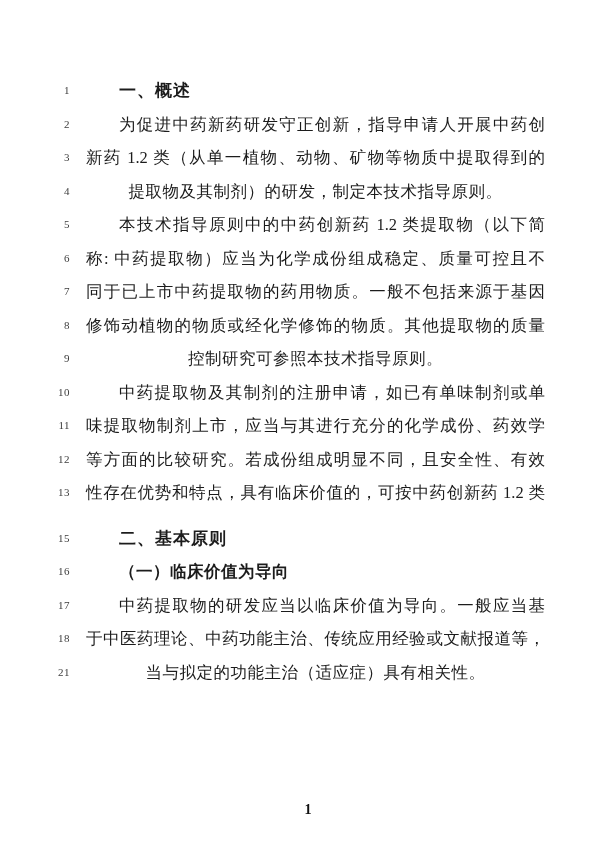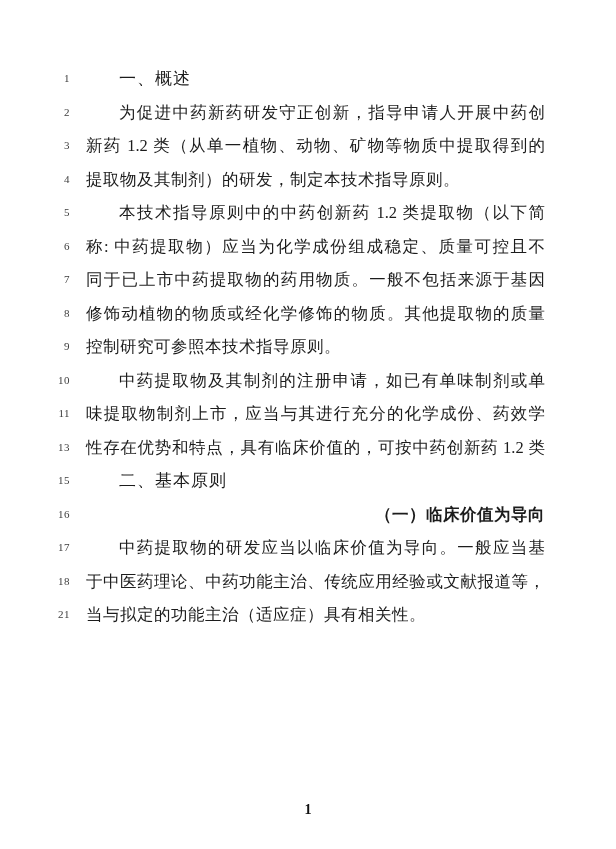--- a/index.html
+++ b/index.html
@@ -37,30 +37,30 @@
   
   .fill .txt {
     white-space:normal;
     text-align:justify;
     text-align-last:justify;
     text-justify:inter-character;
   }
   .indent .txt { text-indent:33px; }
   .h1 .txt {
     font-family:"Liberation Sans", sans-serif;
-    font-weight:normal;
+    font-weight:bold;
     font-size:17px;
     letter-spacing:1px;
+    margin-top:12px;
   }
   .h2 .txt {
     font-weight:bold;
     letter-spacing:0.5px;
-    text-align:right;
   }
-  .pend .txt { letter-spacing:0.5px; }
+  .pend .txt { letter-spacing:0.5px;text-align:center; }
   .pageno {
     position:absolute;
     top:802px; left:0;
     width:100%;
     text-align:center;
     font-size:14px;
     font-weight:bold;
     color:#111;
   }
 </style>
@@ -118,20 +118,24 @@
     <div class="line fill indent">
       <span class="num">10</span>
       <span class="txt">中药提取物及其制剂的注册申请，如已有单味制剂或单</span>
     </div>
 
     <div class="line fill">
       <span class="num">11</span>
       <span class="txt">味提取物制剂上市，应当与其进行充分的化学成份、药效学</span>
     </div>
 
+    <div class="line fill">
+      <span class="num">12</span>
+      <span class="txt">等方面的比较研究。若成份组成明显不同，且安全性、有效</span>
+    </div>
 
     <div class="line fill">
       <span class="num">13</span>
       <span class="txt">性存在优势和特点，具有临床价值的，可按中药创新药 1.2 类</span>
     </div>
 
 
     <div class="line h1 indent">
       <span class="num">15</span>
       <span class="txt">二、基本原则</span>

